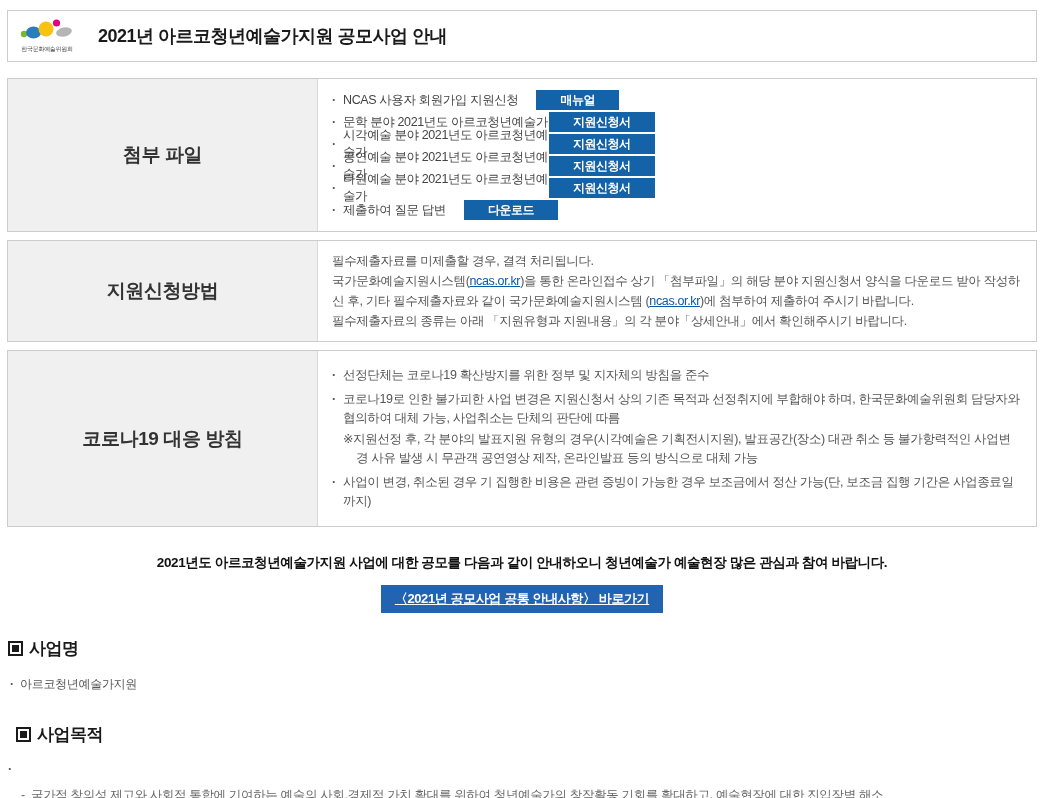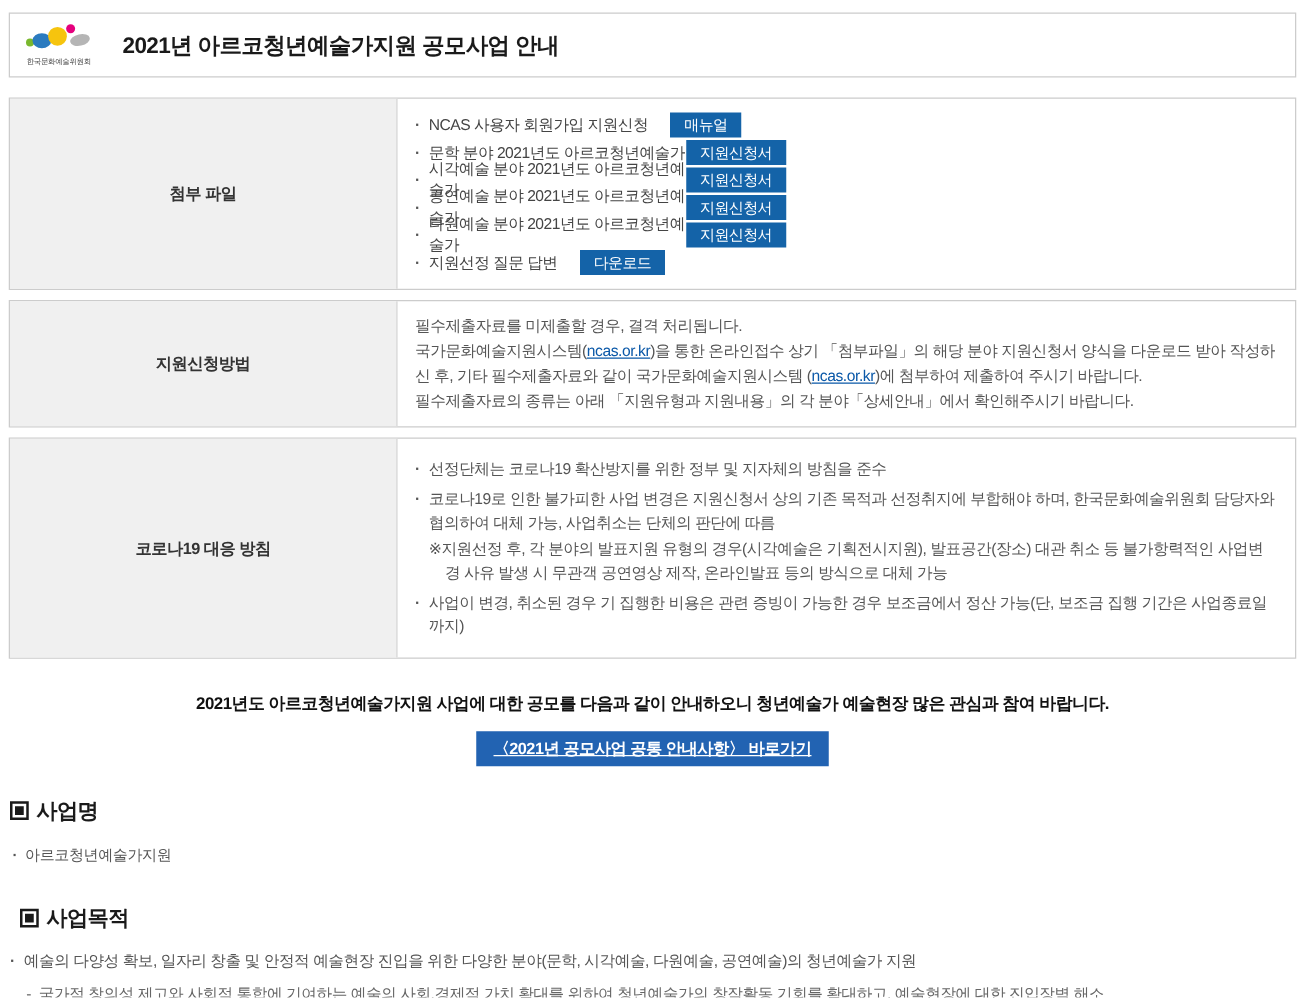--- a/index.html
+++ b/index.html
@@ -23,35 +23,35 @@
 
   
   .info-row {
     margin:0 7px 8px 7px; border:1px solid #ccc; background:#fff;
     display:flex; align-items:stretch;
   }
   .info-row.first { margin-top:16px; }
   .row-label {
     width:310px; min-width:310px; background:#f0f0f0; border-right:1px solid #d8d8d8;
     display:flex; align-items:center; justify-content:center;
-    font-size:13px; font-weight:600; color:#333; letter-spacing:-0.4px;
+    font-size:19px; font-weight:600; color:#333; letter-spacing:-0.4px;
   }
   .row-content { flex:1; padding:10px 14px; display:flex; flex-direction:column; justify-content:center; }
 
   
   .att-list { list-style:none; }
   .att-row { display:flex; align-items:center; height:22px; font-size:12.5px; color:#444; letter-spacing:-0.4px; }
   .att-row .bullet { width:11px; color:#555; font-weight:bold; }
   .att-label { display:inline-block; }
   .att-row:nth-child(n+2):nth-child(-n+5) .att-label { width:206px; }
   .att-row:nth-child(1) .att-label, .att-row:nth-child(6) .att-label { margin-right:18px; }
   .btn {
     background:#1463a8; color:#fff; border:none; cursor:pointer;
-    font-family:inherit; font-size:12px; font-weight:normal; letter-spacing:-0.5px;
-    padding:3px 11px; line-height:14px;
+    font-family:inherit; font-size:12px; font-weight:bold; letter-spacing:-0.5px;
+    padding:3px 24px; line-height:14px;
   }
 
   
   .method-p { font-size:12.5px; color:#555; line-height:20px; letter-spacing:-0.35px; }
   .link { color:#0a58a8; text-decoration:underline; cursor:pointer; }
 
   
   .covid-list { list-style:none; }
   .covid-item { display:flex; font-size:12.5px; color:#555; line-height:19px; letter-spacing:-0.35px; margin:5px 0; }
   .covid-item .bullet { width:11px; min-width:11px; color:#555; font-weight:bold; }
@@ -132,21 +132,21 @@
           <span class="att-label">공연예술 분야 2021년도 아르코청년예술가</span>
           <button class="btn">지원신청서</button>
         </li>
         <li class="att-row">
           <span class="bullet">·</span>
           <span class="att-label">다원예술 분야 2021년도 아르코청년예술가</span>
           <button class="btn">지원신청서</button>
         </li>
         <li class="att-row">
           <span class="bullet">·</span>
-          <span class="att-label">지원선정 질문 답변</span>
+          <span class="att-label">제출하여 질문 답변</span>
           <button class="btn">다운로드</button>
         </li>
       </ul>
     </div>
   </section>
 
   <section class="info-row">
     <div class="row-label">지원신청방법</div>
     <div class="row-content">
       <p class="method-p">필수제출자료를 미제출할 경우, 결격 처리됩니다.</p>
@@ -191,21 +191,20 @@
     <span>아르코청년예술가지원</span>
   </div>
 
   <h2 class="section-h second">
     <span class="sq-icon"></span>
     <span>사업목적</span>
   </h2>
   <div class="purpose-list">
     <div class="purpose-main">
       <span class="bullet">·</span>
-      <span>예술의 다양성 확보, 일자리 창출 및 안정적 예술현장 진입을 위한 다양한 분야(문학, 시각예술, 다원예술, 공연예술)의 청년예술가 지원</span>
     </div>
     <div class="purpose-sub">
       <span class="dash">-</span>
       <span>국가적 창의성 제고와 사회적 통합에 기여하는 예술의 사회.경제적 가치 확대를 위하여 청년예술가의 창작활동 기회를 확대하고, 예술현장에 대한 진입장벽 해소</span>
     </div>
 
   </div>
 
 </div>
 

